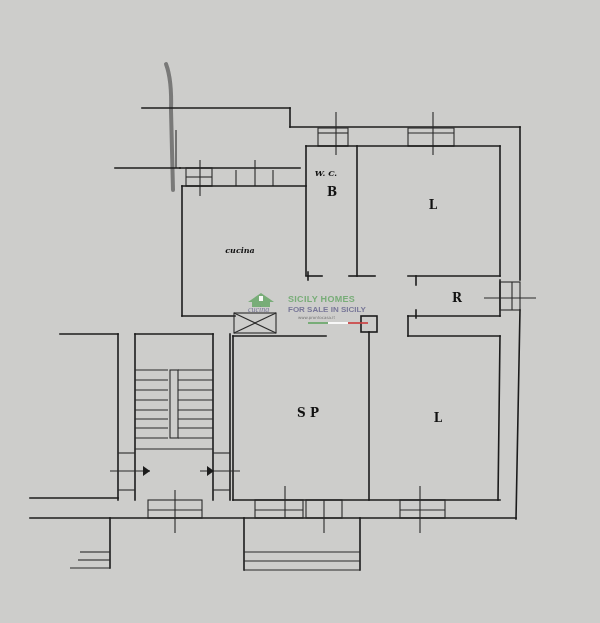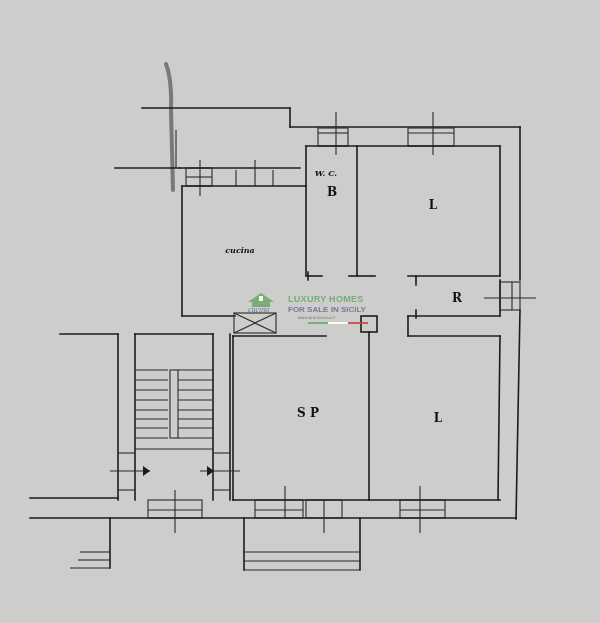--- a/index.html
+++ b/index.html
@@ -164,18 +164,18 @@
   <span class="label" style="left:308px;top:413px;">S P</span>
   <span class="label" style="left:438px;top:418px;">L</span>
 
   <div class="wm">
     <svg class="house" viewBox="0 0 30 18">
       <polygon points="2,10 15,1 28,10" fill="#6aa86a"></polygon>
       <rect x="6" y="9" width="18" height="6" fill="#6aa86a"></rect>
       <rect x="13" y="4" width="4" height="5" fill="#ffffff"></rect>
     </svg>
     <span class="sub">cucina</span>
-    <span class="brand1">LUXURY HOMES</span>
+    <span class="brand1">SICILY HOMES</span>
     <span class="brand2">FOR SALE IN SICILY</span>
     <span class="url">www.prontocasa.it</span>
     <span class="flag"></span>
   </div>
 </div>
 
 </body></html>

